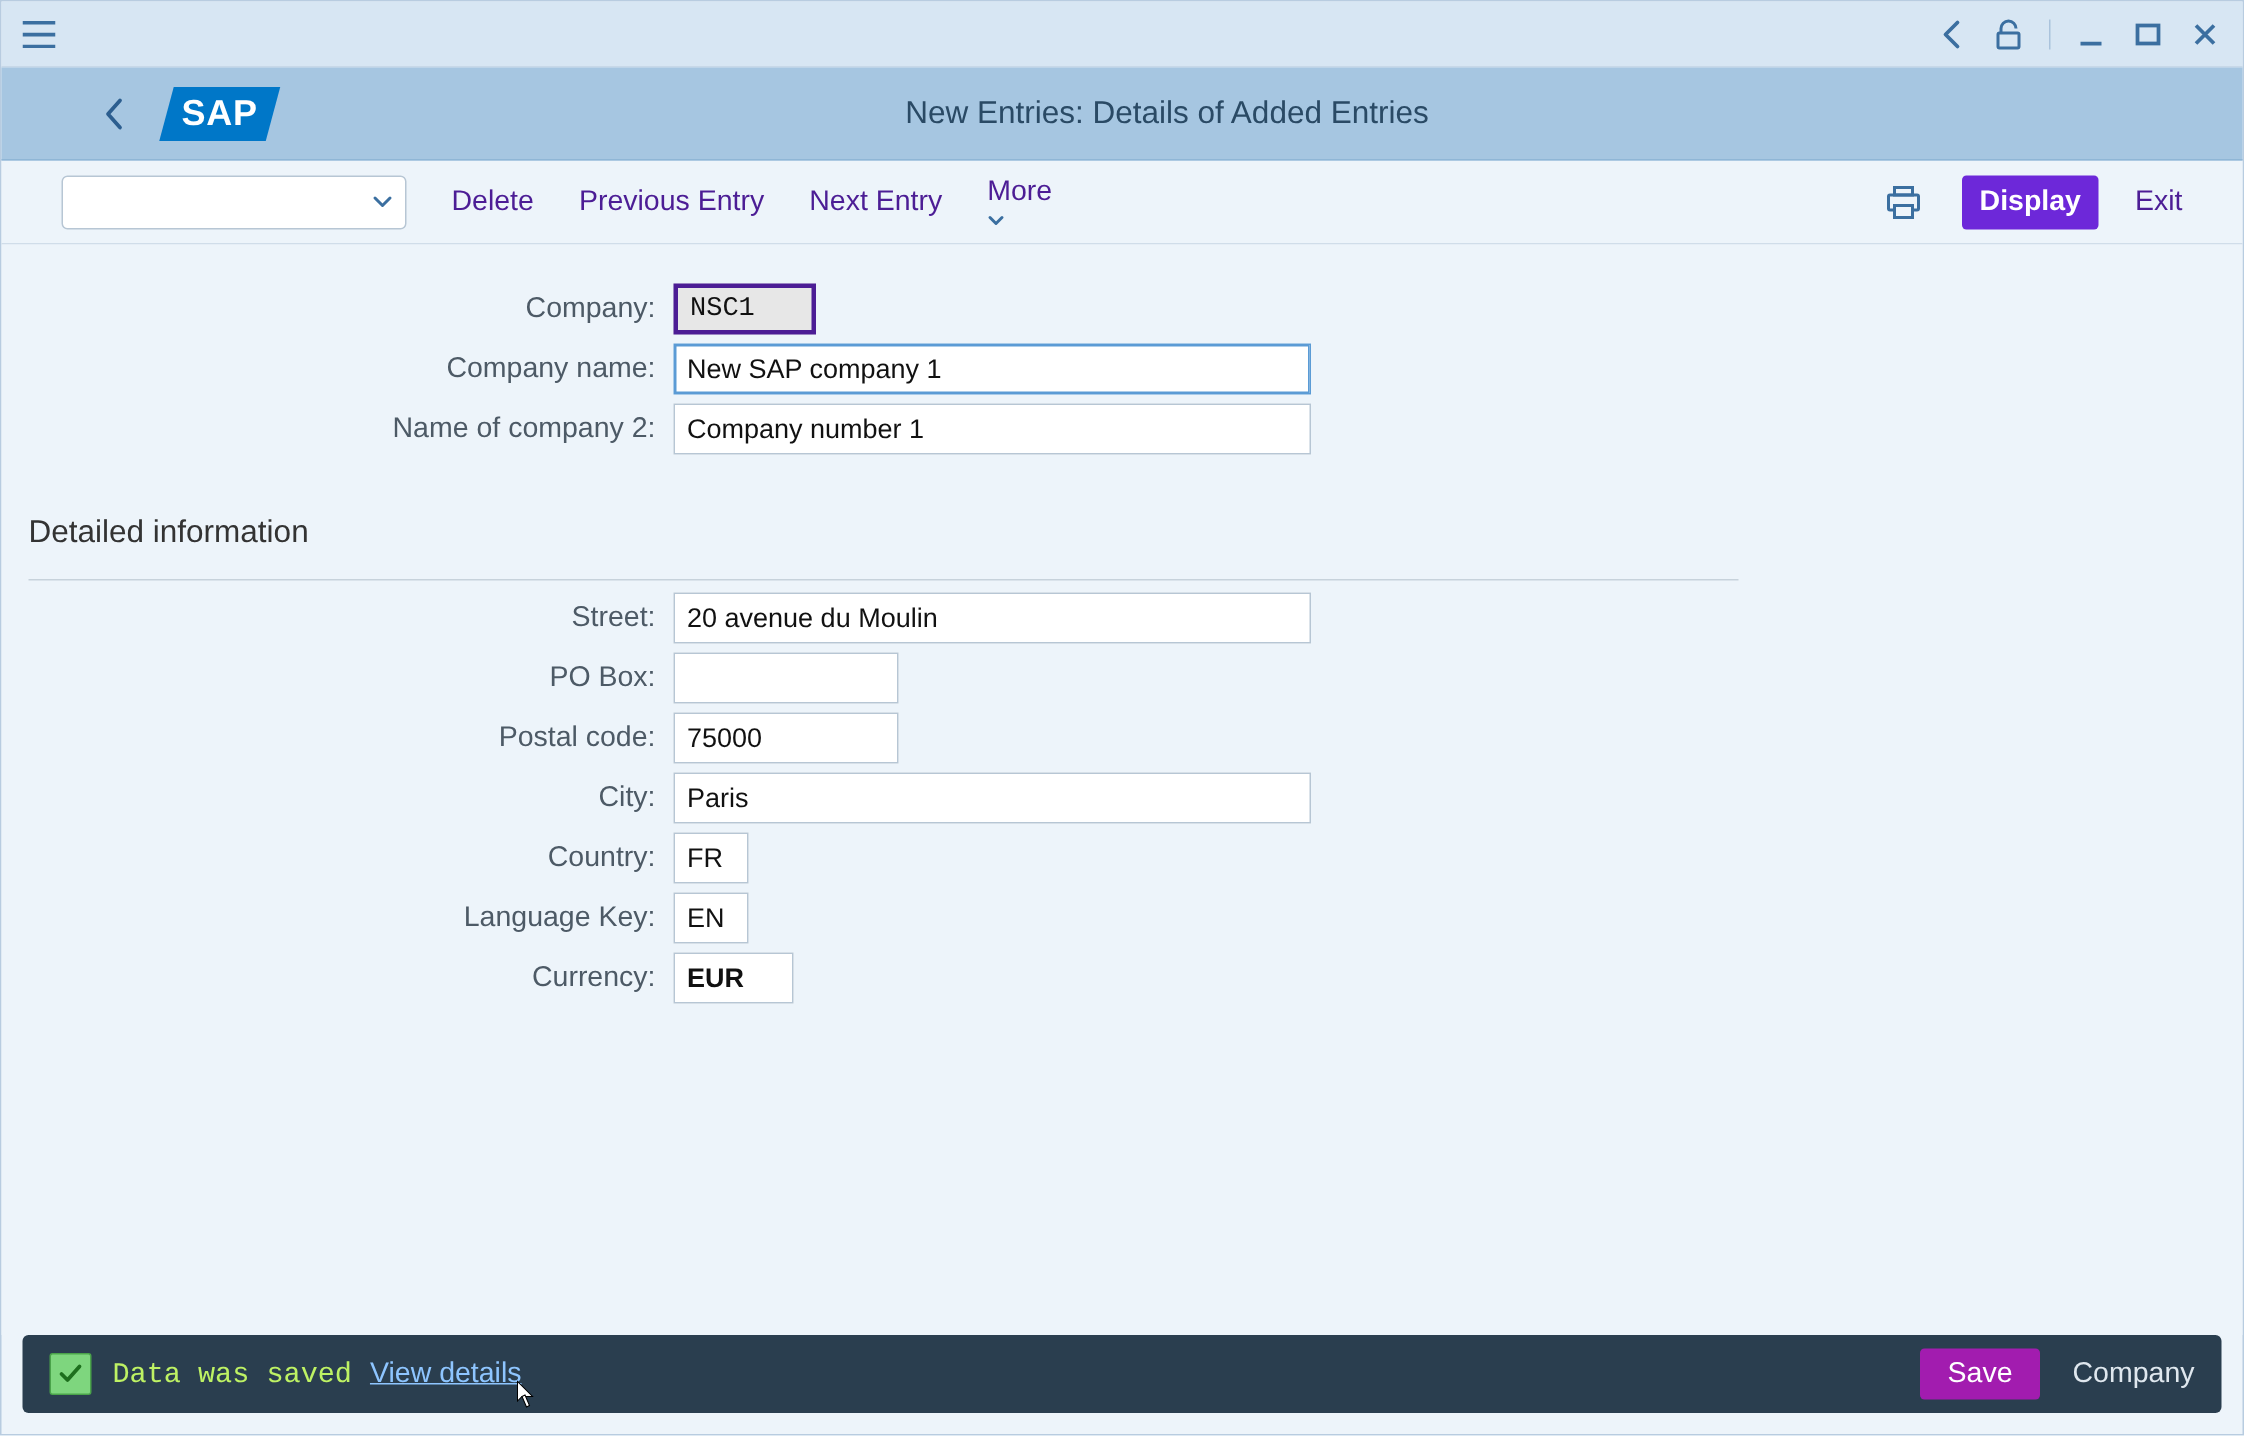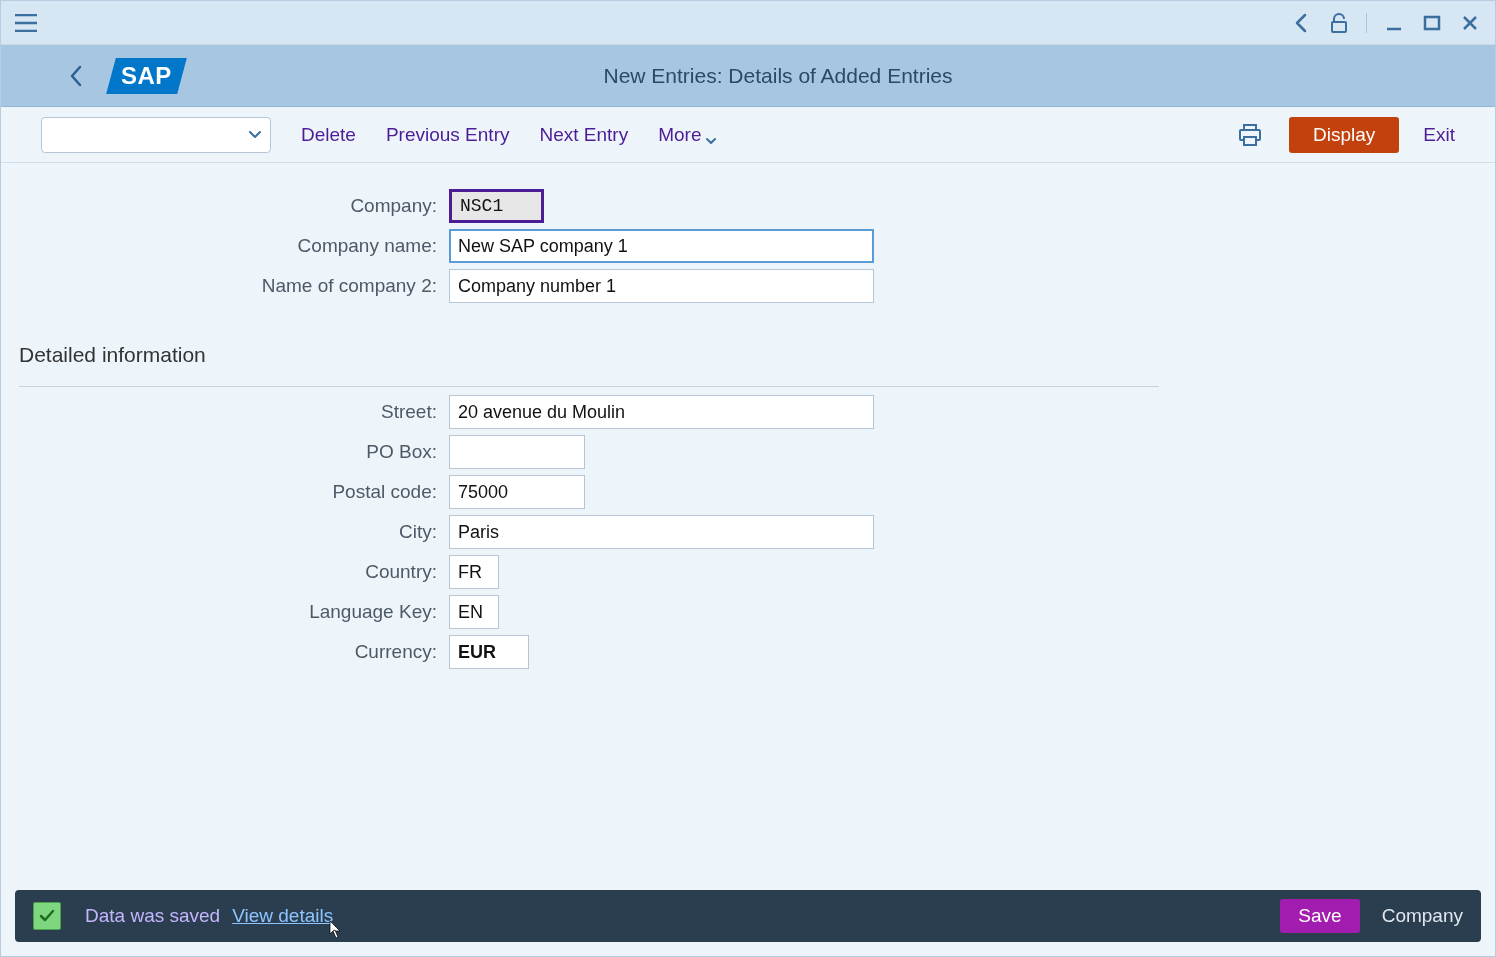--- a/index.html
+++ b/index.html
@@ -90,33 +90,34 @@
     padding: 0 8px;
     color: #777;
     cursor: pointer;
     font-size: 14px;
   }
   .toolbar .tb-link {
     color: #4c1d95;
     font-size: 19px;
     cursor: pointer;
   }
-  .toolbar .tb-link.more { display:flex; align-items:flex-end; gap:4px;}
+  .toolbar .tb-link.more { display:flex; align-items:flex-start; gap:4px;flex-direction:column;}
   .toolbar .spacer { flex: 1; }
   .toolbar .tb-right { display: flex; align-items: center; gap: 24px;}
   .toolbar .print-btn { color: #3b6fa0; cursor:pointer; width:30px;height:30px;display:flex;align-items:center;justify-content:center;}
   .toolbar .display-btn {
-    background: #c2410c;
+    background: #6d28d9;
     color: #fff;
     border: none;
     height: 36px;
-    padding: 0 24px;
+    padding: 0 12px;
     font-size: 19px;
     border-radius: 3px;
     cursor: pointer;
+    font-weight: bold;
   }
   
   .body {
     flex: 1;
     background: #edf4fa;
     overflow: auto;
     padding: 20px 18px;
   }
   .form-row {
     display: flex;
@@ -138,21 +139,21 @@
     font-size: 18px;
     color: #111;
     font-family: inherit;
   }
   .form-row input.readonly {
     background: #e7e7e7;
     border: 3px solid #4c1d95;
     font-family: "Courier New", monospace;
   }
   input.w-xl { width: 425px; }
-  input.w-sm { width: 136px; }
+  input.w-sm { width: 150px; }
   input.w-xs { width: 50px; }
   input.w-md { width: 80px; font-weight: bold; }
   input.w-code { width: 95px; font-family: monospace;}
   input.focused { box-shadow: 0 0 0 1px #5b9bd5 inset; border-color:#5b9bd5;}
   .section-head {
     font-size: 21px;
     color: #333;
     margin: 40px 0 8px 0;
     padding-bottom: 19px;
     border-bottom: 1px solid #c7d2db;
@@ -170,21 +171,21 @@
     color: #fff;
     position: relative;
   }
   .footer .status-icon {
     width: 28px; height: 28px;
     background: #7ed67e;
     border: 1px solid #4aa34a;
     display:flex; align-items:center; justify-content:center;
     border-radius: 2px;
   }
-  .footer .status-text { margin-left: 24px; font-size: 19px; color:#c4b5fd;}
+  .footer .status-text { margin-left: 14px; font-size: 19px; color:#bef264;font-family:Liberation Mono, monospace;}
   .footer .view-details { margin-left: 12px; color:#8ec5ff; text-decoration: underline; font-size: 19px; cursor:pointer; position:relative;}
   .footer .cursor-pointer {
     position: absolute; right:-10px; bottom:-15px;
     color:#fff;
   }
   .footer .spacer { flex:1; }
   .footer .save-btn {
     background:#a21caf; color:#fff; border:none; height:34px;
     padding:0 18px; font-size:19px; border-radius:3px; cursor:pointer;
   }

